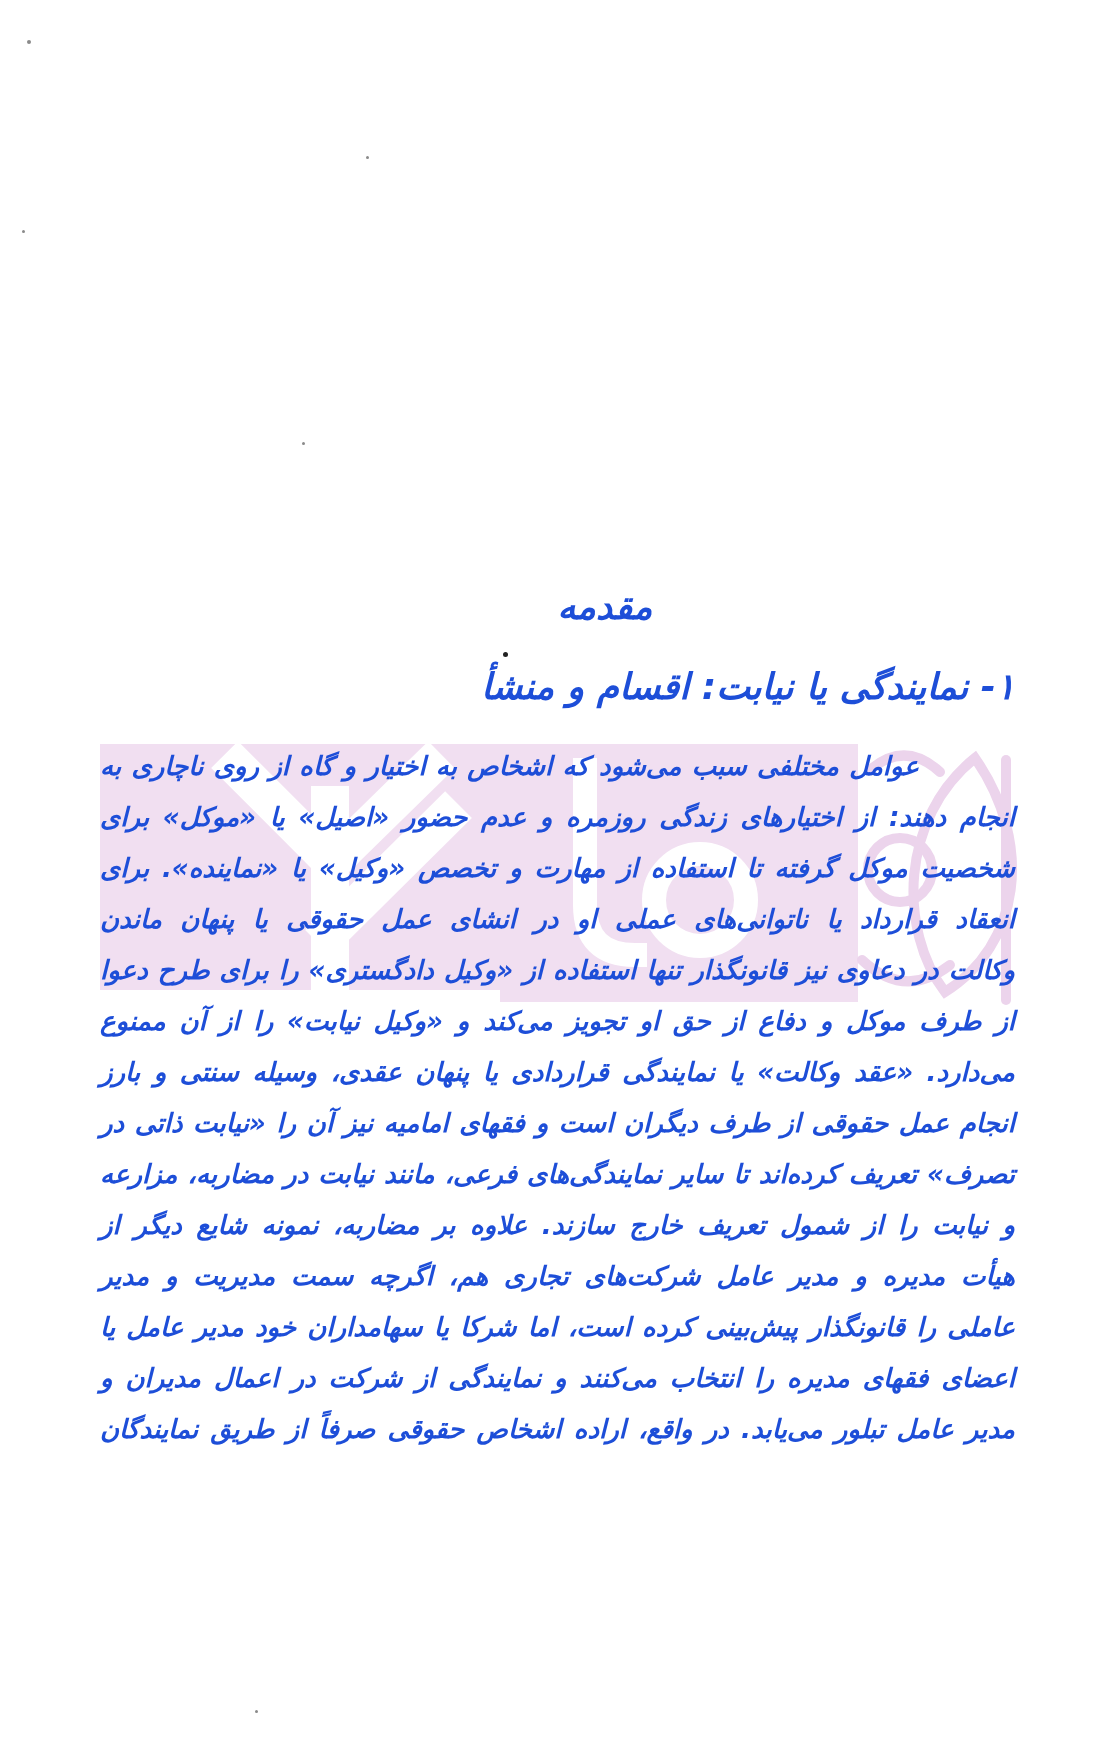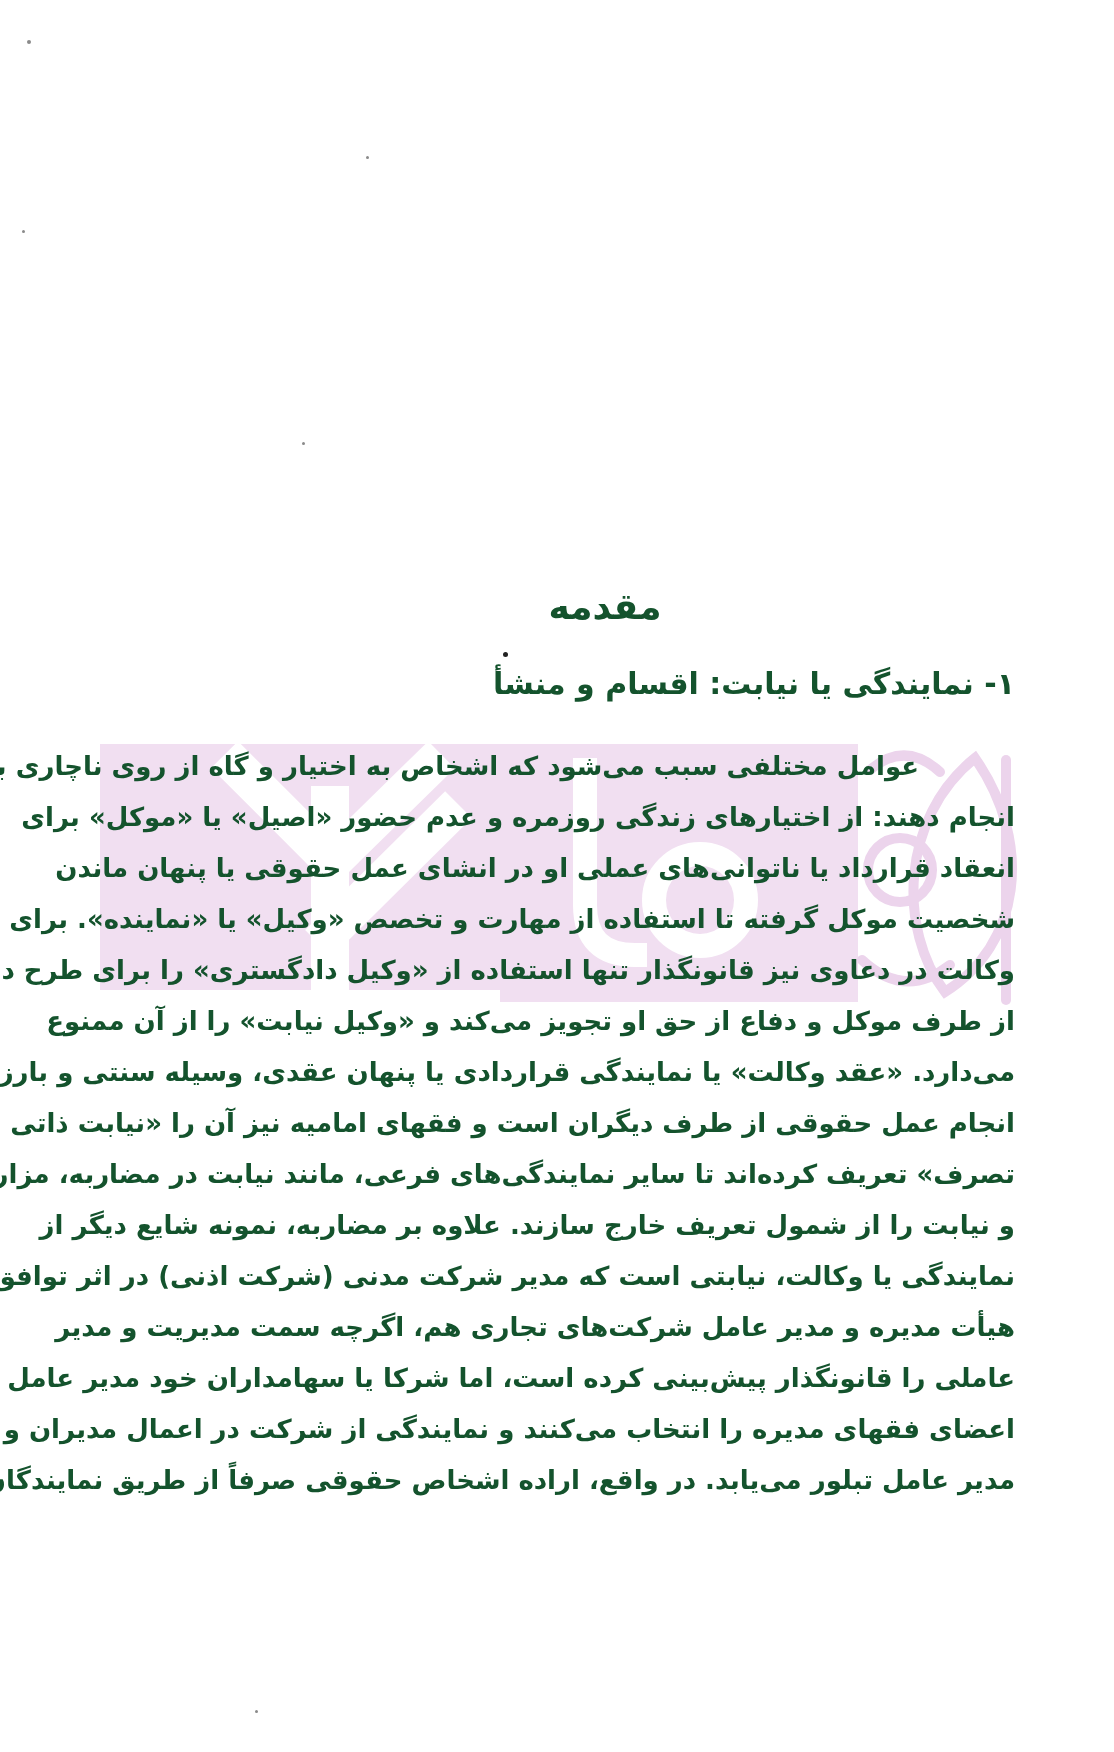--- a/index.html
+++ b/index.html
@@ -11,38 +11,39 @@
     height: 1752px;
     background: #ffffff;
     position: relative;
     overflow: hidden;
     font-family: "DejaVu Sans", sans-serif;
   }
   .content {
     position: absolute;
     inset: 0;
     z-index: 2;
-    color: #14532d;
+    color: #1d4ed8;
+    font-style: italic;
   }
   .doc-title {
     position: absolute;
     top: 586px;
     left: 0;
     width: 100%;
     text-align: center;
     transform: translateX(48px);
     font-size: 36px;
     font-weight: 700;
     direction: rtl;
   }
   .section-heading {
     position: absolute;
     top: 666px;
     right: 99px;
-    font-size: 30px;
+    font-size: 36px;
     font-weight: 700;
     direction: rtl;
     white-space: nowrap;
   }
   .body-text {
     position: absolute;
     top: 741px;
     left: 100px;
     width: 915px;
     direction: rtl;
@@ -102,29 +103,28 @@
 
 <div class="content">
 
   <div class="doc-title">مقدمه</div>
 
   <div class="section-heading">۱- نمایندگی یا نیابت: اقسام و منشأ</div>
 
   <div class="body-text">
     <div class="line indent">عوامل مختلفی سبب می‌شود که اشخاص به اختیار و گاه از روی ناچاری به</div>
     <div class="line">انجام دهند: از اختیار‌های زندگی روزمره و عدم حضور «اصیل» یا «موکل» برای</div>
+    <div class="line">شخصیت موکل گرفته تا استفاده از مهارت و تخصص «وکیل» یا «نماینده». برای</div>
     <div class="line">انعقاد قرارداد یا ناتوانی‌های عملی او در انشای عمل حقوقی یا پنهان ماندن</div>
-    <div class="line">شخصیت موکل گرفته تا استفاده از مهارت و تخصص «وکیل» یا «نماینده». برای</div>
     <div class="line">وکالت در دعاوی نیز قانونگذار تنها استفاده از «وکیل دادگستری» را برای طرح دعوا</div>
     <div class="line">از طرف موکل و دفاع از حق او تجویز می‌کند و «وکیل نیابت» را از آن ممنوع</div>
     <div class="line">می‌دارد. «عقد وکالت» یا نمایندگی قراردادی یا پنهان عقدی، وسیله سنتی و بارز</div>
     <div class="line">انجام عمل حقوقی از طرف دیگران است و فقهای امامیه نیز آن را «نیابت ذاتی در</div>
     <div class="line">تصرف» تعریف کرده‌اند تا سایر نمایندگی‌های فرعی، مانند نیابت در مضاربه، مزارعه</div>
     <div class="line">و نیابت را از شمول تعریف خارج سازند. علاوه بر مضاربه، نمونه شایع دیگر از</div>
-    <div class="line">نمایندگی یا وکالت، نیابتی است که مدیر شرکت مدنی (شرکت اذنی) در اثر توافق</div>
     <div class="line">هیأت مدیره و مدیر عامل شرکت‌های تجاری هم، اگرچه سمت مدیریت و مدیر</div>
     <div class="line">عاملی را قانونگذار پیش‌بینی کرده است، اما شرکا یا سهامداران خود مدیر عامل یا</div>
     <div class="line">اعضای فقهای مدیره را انتخاب می‌کنند و نمایندگی از شرکت در اعمال مدیران و</div>
     <div class="line">مدیر عامل تبلور می‌یابد. در واقع، اراده اشخاص حقوقی صرفاً از طریق نمایندگان</div>
   </div>
 </div>
 
 <div class="speck" style="left:27px;top:40px;width:4px;height:4px;"></div>
 <div class="speck" style="left:22px;top:230px;width:3px;height:3px;"></div>
 <div class="speck" style="left:366px;top:156px;width:3px;height:3px;"></div>

